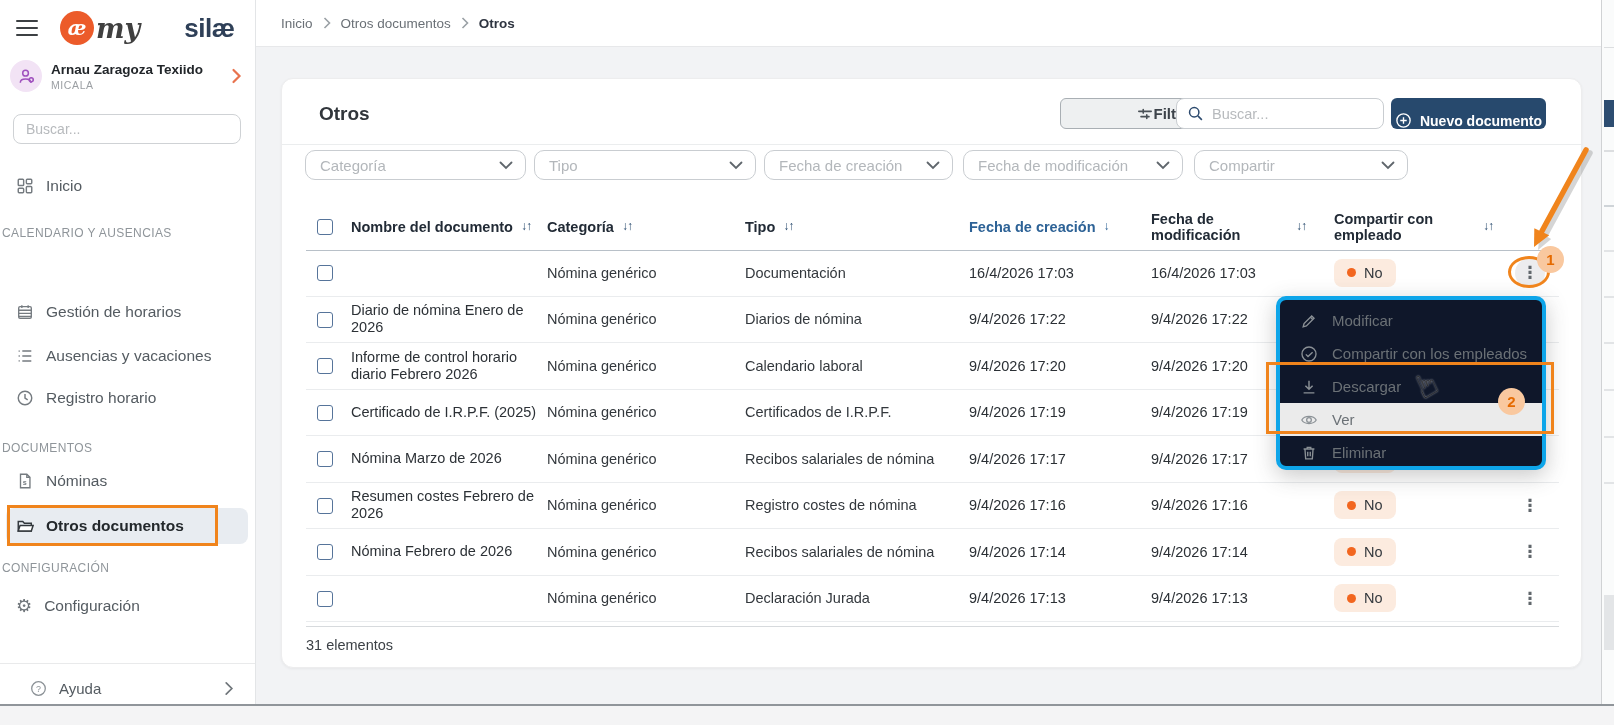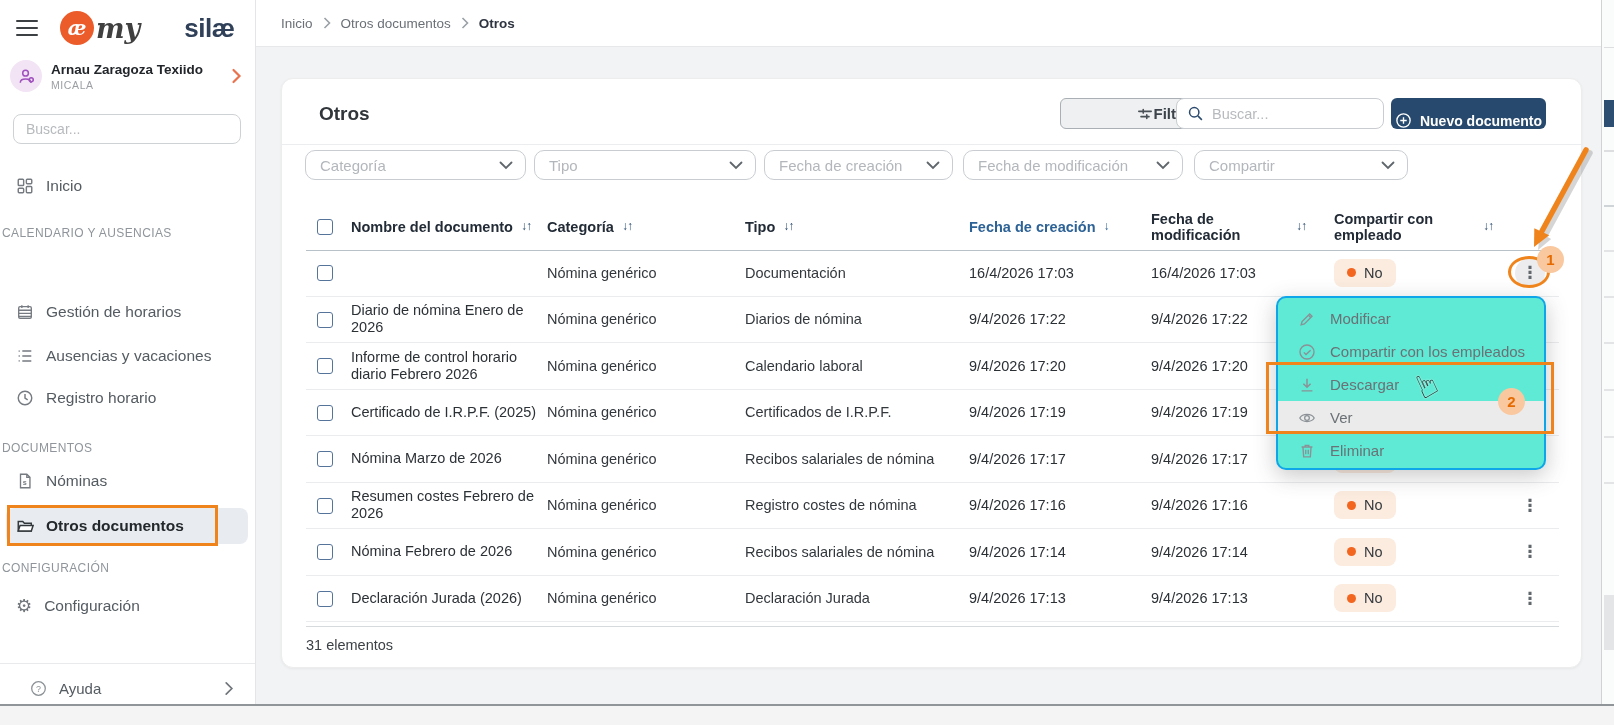--- a/index.html
+++ b/index.html
@@ -68,21 +68,21 @@
   .badge-wrap { left:1028px; }
   .badge { display:flex; align-items:center; gap:8px; height:28px; padding:0 13px; background:#FCEBDF; border-radius:8px; font-size:14.5px; color:#33383d; }
   .dot { width:9px; height:9px; border-radius:50%; background:#F2661F; }
   .kebab-cell { left:1209px; width:30px; justify-content:center; }
   .kebab { width:30px; height:30px; border-radius:50%; display:flex; align-items:center; justify-content:center; font-size:17px; font-weight:bold; color:#61676c; cursor:pointer; }
   .kebab.hl { background:#ececee; }
   .t-footer-line { position:absolute; left:24px; top:547px; width:1253px; height:1px; background:#d7dadd; }
   .t-count { position:absolute; left:24px; top:558px; font-size:14.5px; color:#3c4146; }
 
   
-  .ctx-menu { position:absolute; left:1276px; top:296px; width:270px; height:174px; background:#5eead4; border:2px solid #0ea5e9; border-radius:10px; box-shadow:0 6px 22px rgba(60,60,60,.28); z-index:10; padding-top:4px; }
+  .ctx-menu { position:absolute; left:1276px; top:296px; width:270px; height:174px; background:#0f172a; border:4px solid #0ea5e9; border-radius:10px; box-shadow:0 6px 22px rgba(60,60,60,.28); z-index:10; padding-top:4px; }
   .ctx-item { height:33px; display:flex; align-items:center; gap:14px; padding-left:20px; font-size:15px; color:#6b7176; cursor:pointer; }
   .ctx-item.hl { background:#ebebeb; }
 
   
   .ann-rect { position:absolute; left:1266px; top:362px; width:288px; height:72px; border:3.5px solid #F0841C; z-index:11; pointer-events:none; }
   .ann-badge { position:absolute; width:27px; height:27px; border-radius:50%; background:#F9C89F; color:#E56A00; font-size:15px; font-weight:bold; display:flex; align-items:center; justify-content:center; z-index:12; }
   .ring { position:absolute; left:1508px; top:256px; width:42px; height:32px; border:3px solid #F0841C; border-radius:50%; z-index:11; pointer-events:none; }
   .arrow-svg { position:absolute; left:1456px; top:134px; z-index:12; pointer-events:none; }
   .cursor-hand { position:absolute; left:1412px; top:366px; font-size:32px; color:#222; transform:rotate(-115deg); z-index:12; text-shadow:0 0 2px #fff; }
 
@@ -460,21 +460,20 @@
             <span class="dot"></span>
             <span>No</span>
           </div>
         </div>
       <div class="kebab-cell">
           <span class="kebab">⋮</span>
         </div>
     </div>
     <div class="t-row" style="top:496.5px">
       <span class="cb" style="left:11px"></span>
-      <div class="c-name">Declaración Jurada (2026)</div>
       <div class="c-cat">Nómina genérico</div>
       <div class="c-type">Declaración Jurada</div>
       <div class="c-created">9/4/2026 17:13</div>
       <div class="c-mod">9/4/2026 17:13</div>
       <div class="badge-wrap">
           <div class="badge">
             <span class="dot"></span>
             <span>No</span>
           </div>
         </div>

